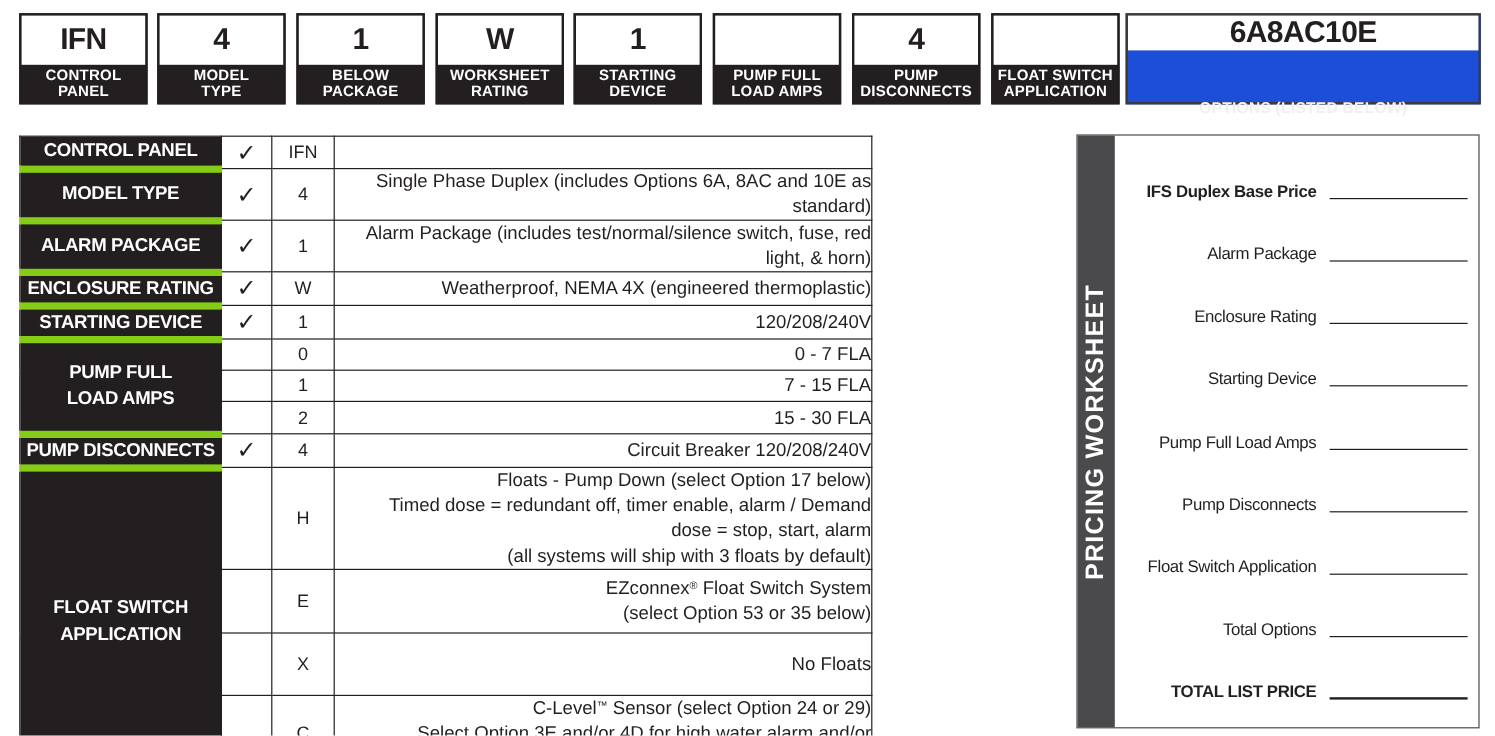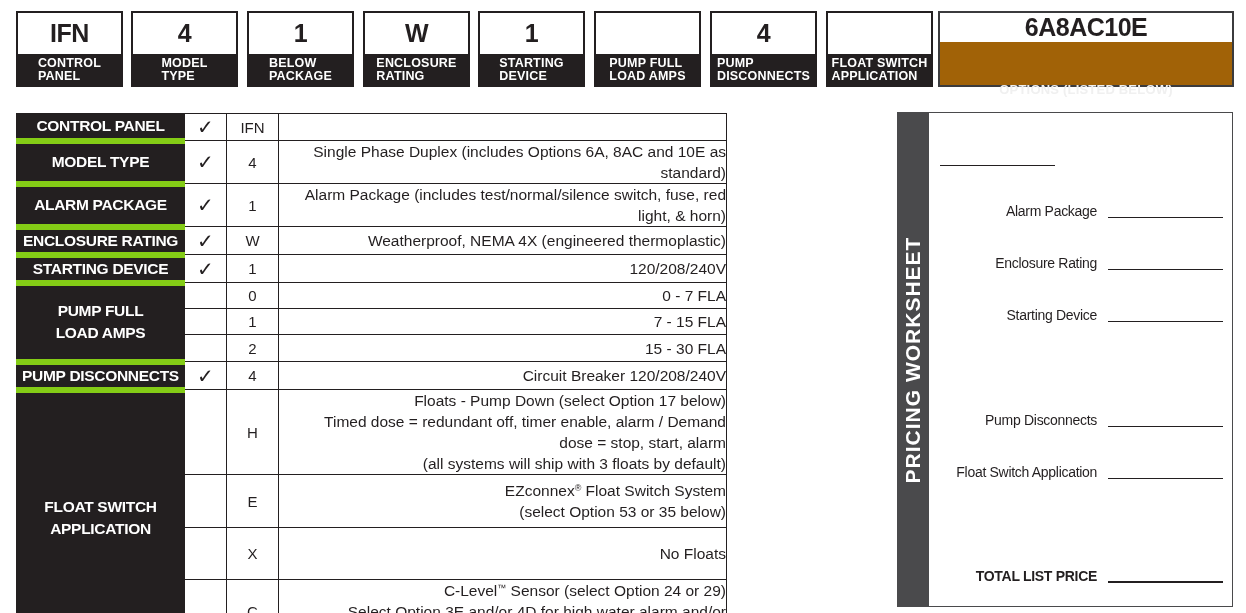--- a/index.html
+++ b/index.html
@@ -13,24 +13,24 @@
     display: flex; flex-direction: column;
   }
   .code-box .val {
     height: 41px; background: #fff;
     display: flex; align-items: center; justify-content: center;
     font-family: "Liberation Sans", sans-serif; font-weight: bold; font-size: 25px;
     letter-spacing: -0.5px; color: #231f20;
   }
   .code-box .lbl {
     flex: 1; color: #fff; font-weight: bold; font-size: 12.5px; line-height: 13px;
-    display: flex; align-items: center; justify-content: center; text-align: left;
+    display: flex; align-items: center; justify-content: center; text-align: center;
     letter-spacing: 0.2px; padding-top: 1px;
   }
-  .code-box.options { background: #a16207; border-color: #3b3b3d; }
+  .code-box.options { background: #1d4ed8; border-color: #3b3b3d; }
   .code-box.options .val { font-size: 25px; }
   .code-box.options .lbl { font-size: 13px; color: #f0f0f0; margin-top: 40px; }
 
   
   .spec-table {
     position: absolute; left: 16px; top: 113px; width: 711px;
     border-collapse: collapse; table-layout: fixed;
   }
   .spec-table td { border: 1.5px solid #231f20; padding: 0; vertical-align: middle; text-align: right; }
   .spec-table td.lab {
@@ -92,21 +92,21 @@
   </div>
   <div class="code-box" style="left:247px;width:107px;">
     <div class="val">1</div>
     <div class="lbl">
         <span><span>BELOW</span><br><span>PACKAGE</span></span>
       </div>
   </div>
   <div class="code-box" style="left:363px;width:107px;">
     <div class="val">W</div>
     <div class="lbl">
-        <span><span>ENCLOSURE</span><br><span>RATING</span></span>
+        <span><span>WORKSHEET</span><br><span>RATING</span></span>
       </div>
   </div>
   <div class="code-box" style="left:478px;width:107px;">
     <div class="val">1</div>
     <div class="lbl">
         <span><span>STARTING</span><br><span>DEVICE</span></span>
       </div>
   </div>
   <div class="code-box" style="left:594px;width:107px;">
     <div class="val"></div>
@@ -214,39 +214,48 @@
       <td class="desc"><span>C-Level</span><sup>™</sup><span> Sensor (select Option 24 or 29)</span><br><span>Select Option 3E and/or 4D for high water alarm and/or redundant off floats</span></td>
     </tr>
   </tbody>
 </table>
 
 <div class="worksheet">
   <div class="ws-strip">
     <div class="ws-title">PRICING WORKSHEET</div>
   </div>
   <div class="ws-row" style="top:33px">
+    <div class="ws-label bold">IFS Duplex Base Price</div>
     <div class="ws-line"></div>
   </div>
   <div class="ws-row" style="top:85px">
     <div class="ws-label">Alarm Package</div>
     <div class="ws-line"></div>
   </div>
   <div class="ws-row" style="top:137px">
     <div class="ws-label">Enclosure Rating</div>
     <div class="ws-line"></div>
   </div>
   <div class="ws-row" style="top:189px">
     <div class="ws-label">Starting Device</div>
     <div class="ws-line"></div>
   </div>
+  <div class="ws-row" style="top:242px">
+    <div class="ws-label">Pump Full Load Amps</div>
+    <div class="ws-line"></div>
+  </div>
   <div class="ws-row" style="top:294px">
     <div class="ws-label">Pump Disconnects</div>
     <div class="ws-line"></div>
   </div>
   <div class="ws-row" style="top:346px">
     <div class="ws-label">Float Switch Application</div>
+    <div class="ws-line"></div>
+  </div>
+  <div class="ws-row" style="top:398px">
+    <div class="ws-label">Total Options</div>
     <div class="ws-line"></div>
   </div>
   <div class="ws-row" style="top:450px">
     <div class="ws-label bold">TOTAL LIST PRICE</div>
     <div class="ws-line thick"></div>
   </div>
 </div>
 
 </body></html>

